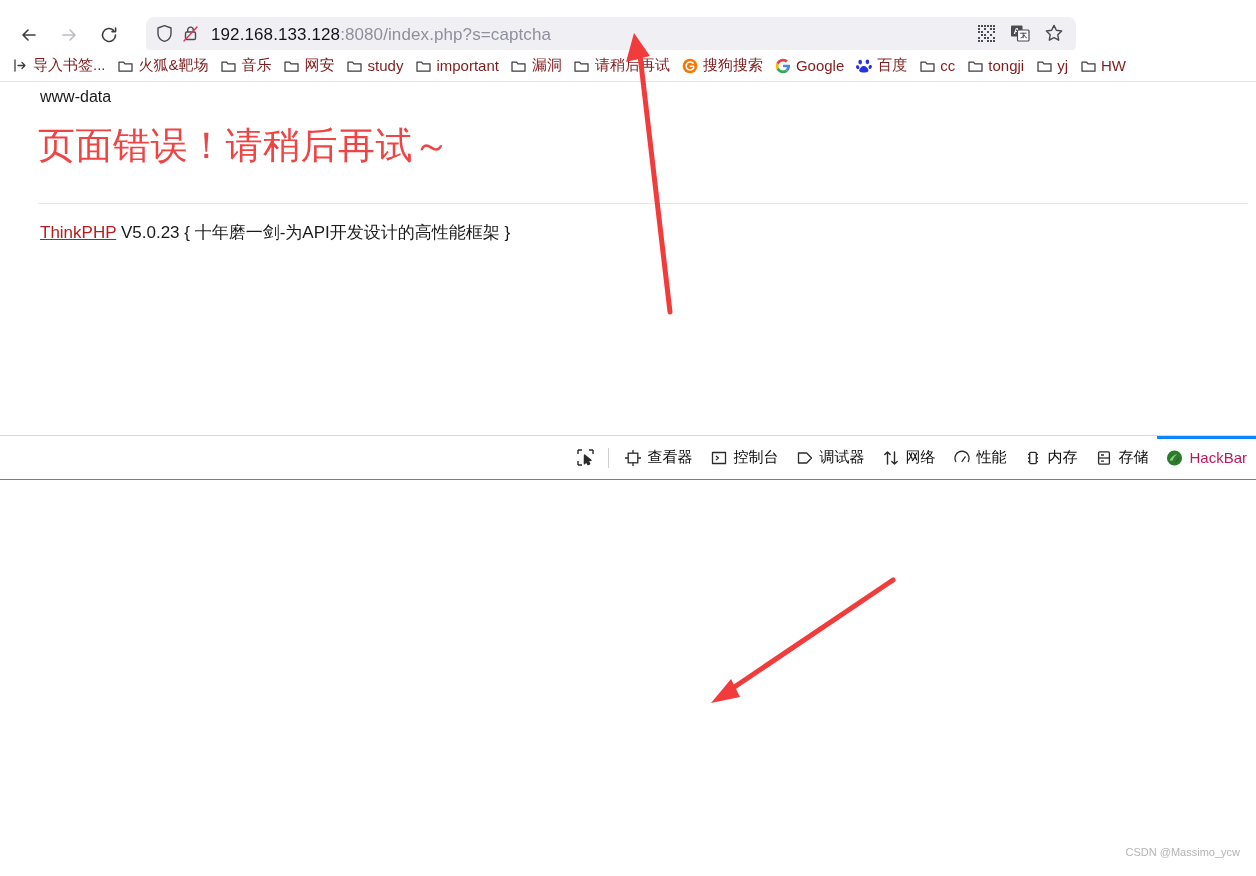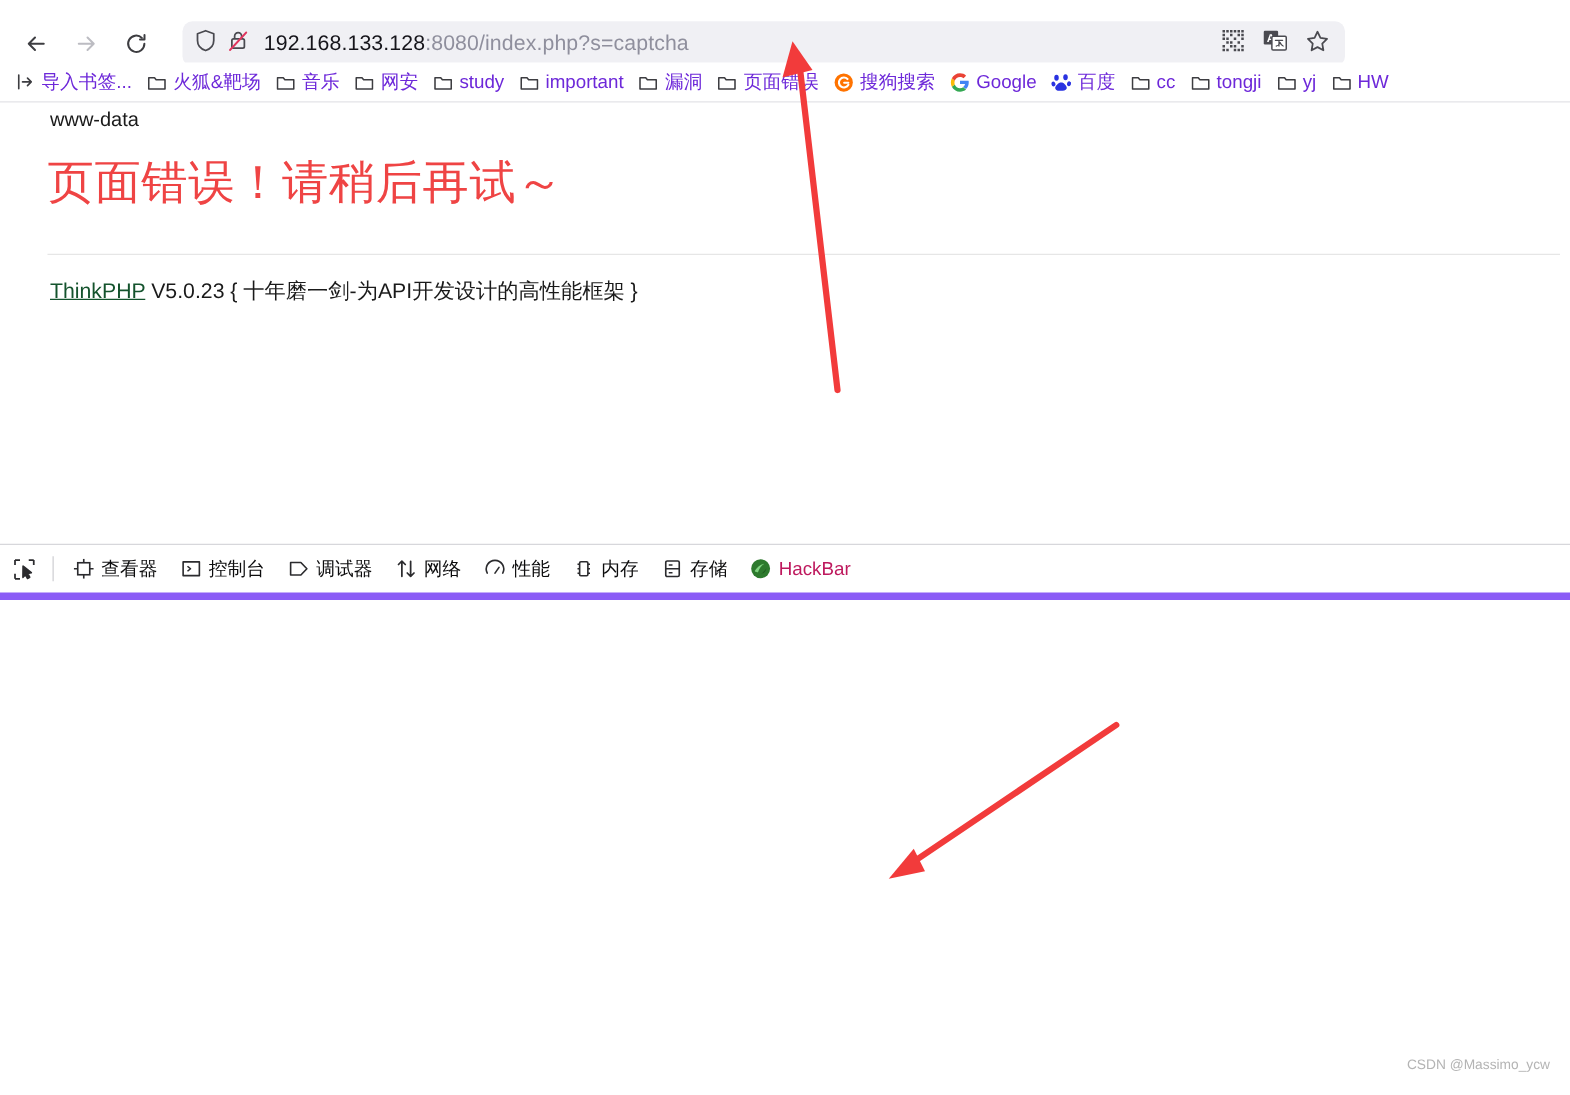--- a/index.html
+++ b/index.html
@@ -45,21 +45,21 @@
   
   .bookmarks {
     position:absolute; top:50px; left:0; width:1256px; height:32px;
     display:flex; align-items:center; padding:0 6px;
     background:#ffffff;
     border-bottom:1px solid #e4e4e7;
   }
   .bm {
     display:flex; align-items:center; gap:5px;
     padding:3px 6px; border-radius:4px; cursor:pointer;
-    font-size:15px; color:#6d28d9; white-space:nowrap; flex:none;
+    font-size:15px; color:#7f1d1d; white-space:nowrap; flex:none;
   }
   .bm .ico { width:16px; height:16px; flex:none; display:flex; align-items:center; justify-content:center;}
 
   
   .page {
     position:absolute; top:83px; left:16px; width:1256px; height:352px;
     background:#ffffff; overflow:hidden;
   }
   .pg-user {
     position:absolute; left:24px; top:5px;
@@ -73,33 +73,33 @@
   }
   .pg-hr {
     position:absolute; left:22px; top:120px; width:1210px; height:1px;
     background:#e6e6e6;
   }
   .pg-foot {
     position:absolute; left:24px; top:138px;
     font-size:17px; color:#1a1a1a;
   }
   .pg-foot a {
-    color:#14532d; text-decoration:underline;
+    color:#b91c1c; text-decoration:underline;
   }
 
   
   .devtools {
     position:absolute; top:435px; left:0; width:1256px; height:441px;
     background:#ffffff;
     border-top:1px solid #d7d7db;
   }
   .dt-toolbar {
     height:44px; display:flex; align-items:center;
-    border-bottom:6px solid #8b5cf6; background:#fff;
-    padding-left:2px; overflow:hidden;
+    border-bottom:1px solid #8b5cf6; background:#fff;
+    padding-left:2px; overflow:hidden;justify-content:flex-end;
   }
   .dt-picker {
     width:34px; height:32px; display:flex; align-items:center; justify-content:center;
     cursor:pointer; flex:none;
   }
   .dt-sep { width:1px; height:20px; background:#d0d0d4; margin:0 6px; flex:none; }
   .dt-tab {
     display:flex; align-items:center; gap:6px;
     height:44px; padding:0 9px; cursor:pointer; flex:none;
     font-size:15px; color:#0c0c0d; white-space:nowrap;
@@ -278,21 +278,21 @@
       </span>
       <span>漏洞</span>
     </div>
 
     <div class="bm">
       <span class="ico">
         <svg width="15" height="14" viewBox="0 0 15 14" fill="none" stroke="#3d3d41" stroke-width="1.25" stroke-linejoin="round">
             <path d="M1 3.2h4.6l1.3 1.6H14v7.4H1z"></path>
           </svg>
       </span>
-      <span>页面错误</span>
+      <span>请稍后再试</span>
     </div>
 
     <div class="bm">
       <span class="ico">
         <svg width="16" height="16" viewBox="0 0 16 16">
           <circle cx="8" cy="8" r="7.3" fill="#ff7300"></circle>
           <path d="M11 5.2a4 4 0 1 0 .7 4.6" stroke="#fff" stroke-width="1.7" fill="none" stroke-linecap="round"></path>
           <path d="M8.3 8.2h3.4" stroke="#fff" stroke-width="1.6" stroke-linecap="round"></path>
         </svg>
       </span>

